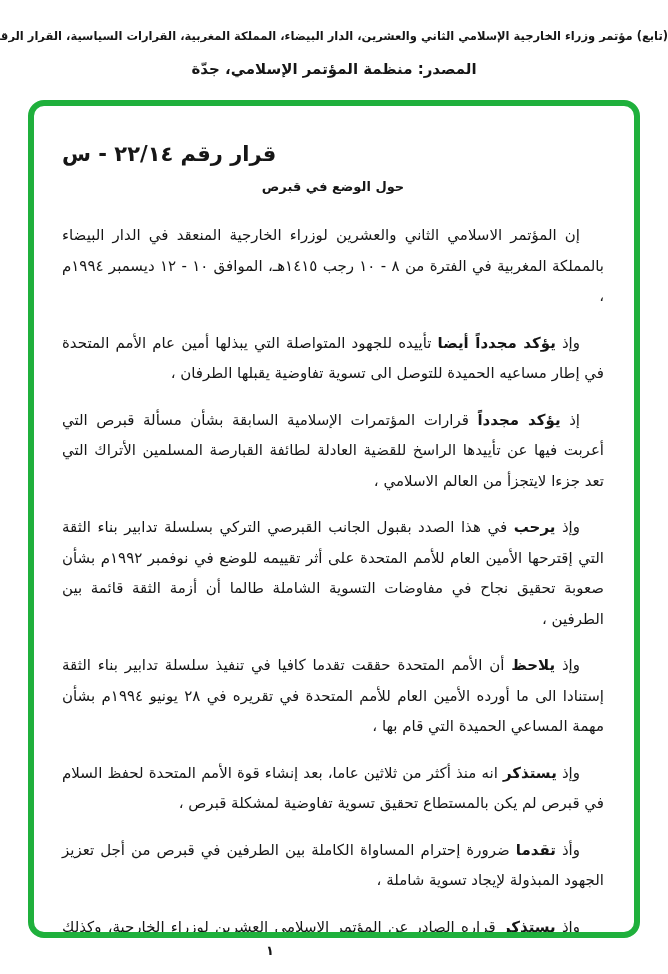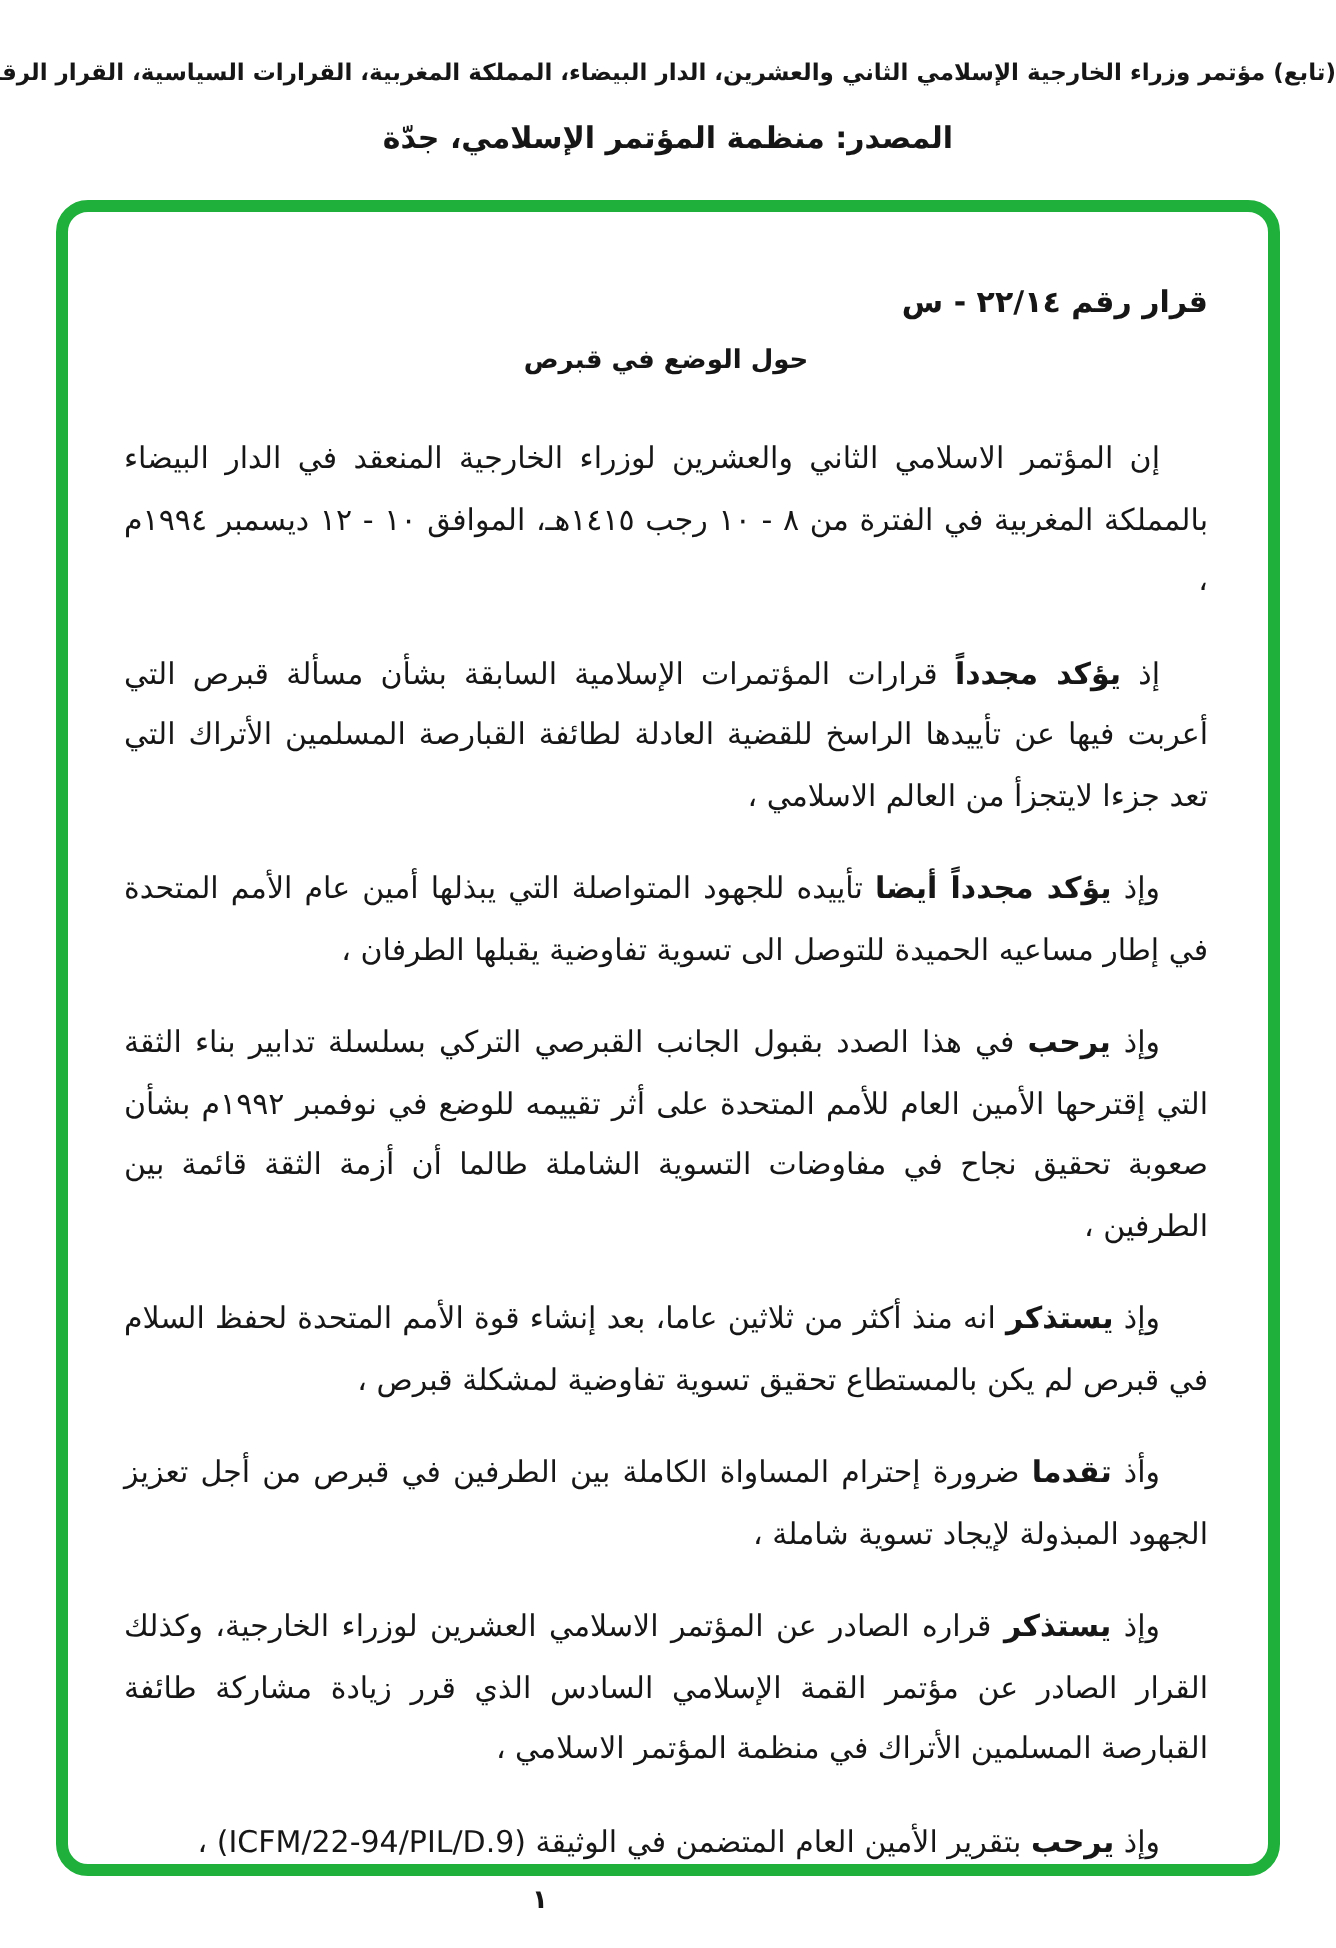--- a/index.html
+++ b/index.html
@@ -22,21 +22,21 @@
   .frame{
     position:absolute;left:28px;top:100px;width:600px;height:826px;
     border:6px solid #1fb03c;border-radius:16px;background:#fff;
     overflow:hidden;
   }
   .content{
     direction:rtl;unicode-bidi:embed;
     padding:36px 30px 0 28px;
   }
   .title1{
-    text-align:right;font-weight:bold;font-size:15px;margin:0 0 13px 0;
+    text-align:left;font-weight:bold;font-size:21px;margin:0 0 13px 0;
   }
   .title2{
     text-align:center;font-weight:bold;font-size:13px;margin:0 0 26px 0;
   }
   .bodytext p{
     font-size:15px;line-height:30.5px;margin:16px 0 5px 0;
     text-align:justify;text-indent:24px;
   }
   .bodytext p b{font-weight:bold;}
   .pagenum{
@@ -57,26 +57,27 @@
     <div class="content">
 
       <p class="title1">قرار رقم ٢٢/١٤ - س</p>
 
       <p class="title2">حول الوضع في قبرص</p>
 
       <div class="bodytext">
 
         <p><span></span> <b></b> <span>إن المؤتمر الاسلامي الثاني والعشرين لوزراء الخارجية المنعقد في الدار البيضاء بالمملكة المغربية في الفترة من ٨ - ١٠ رجب ١٤١٥هـ، الموافق ١٠ - ١٢ ديسمبر ١٩٩٤م ،</span></p>
 
+        <p><span>وإذ</span> <b>يؤكد مجدداً أيضا</b> <span>تأييده للجهود المتواصلة التي يبذلها أمين عام الأمم المتحدة في إطار مساعيه الحميدة للتوصل الى تسوية تفاوضية يقبلها الطرفان ،</span></p>
+
         <p><span>إذ</span> <b>يؤكد مجدداً</b> <span>قرارات المؤتمرات الإسلامية السابقة بشأن مسألة قبرص التي أعربت فيها عن تأييدها الراسخ للقضية العادلة لطائفة القبارصة المسلمين الأتراك التي تعد جزءا لايتجزأ من العالم الاسلامي ،</span></p>
-
-        <p><span>وإذ</span> <b>يؤكد مجدداً أيضا</b> <span>تأييده للجهود المتواصلة التي يبذلها أمين عام الأمم المتحدة في إطار مساعيه الحميدة للتوصل الى تسوية تفاوضية يقبلها الطرفان ،</span></p>
 
         <p><span>وإذ</span> <b>يرحب</b> <span>في هذا الصدد بقبول الجانب القبرصي التركي بسلسلة تدابير بناء الثقة التي إقترحها الأمين العام للأمم المتحدة على أثر تقييمه للوضع في نوفمبر ١٩٩٢م بشأن صعوبة تحقيق نجاح في مفاوضات التسوية الشاملة طالما أن أزمة الثقة قائمة بين الطرفين ،</span></p>
 
+        <p><span>وإذ</span> <b>يلاحظ</b> <span>أن الأمم المتحدة حققت تقدما كافيا في تنفيذ سلسلة تدابير بناء الثقة إستنادا الى ما أورده الأمين العام للأمم المتحدة في تقريره في ٢٨ يونيو ١٩٩٤م بشأن مهمة المساعي الحميدة التي قام بها ،</span></p>
 
         <p><span>وإذ</span> <b>يستذكر</b> <span>انه منذ أكثر من ثلاثين عاما، بعد إنشاء قوة الأمم المتحدة لحفظ السلام في قبرص لم يكن بالمستطاع تحقيق تسوية تفاوضية لمشكلة قبرص ،</span></p>
 
         <p><span>وأذ</span> <b>تقدما</b> <span>ضرورة إحترام المساواة الكاملة بين الطرفين في قبرص من أجل تعزيز الجهود المبذولة لإيجاد تسوية شاملة ،</span></p>
 
         <p><span>وإذ</span> <b>يستذكر</b> <span>قراره الصادر عن المؤتمر الاسلامي العشرين لوزراء الخارجية، وكذلك القرار الصادر عن مؤتمر القمة الإسلامي السادس الذي قرر زيادة مشاركة طائفة القبارصة المسلمين الأتراك في منظمة المؤتمر الاسلامي ،</span></p>
 
         <p><span>وإذ</span> <b>يرحب</b> <span>بتقرير الأمين العام المتضمن في الوثيقة (ICFM/22-94/PIL/D.9) ،</span></p>
 
       </div>

